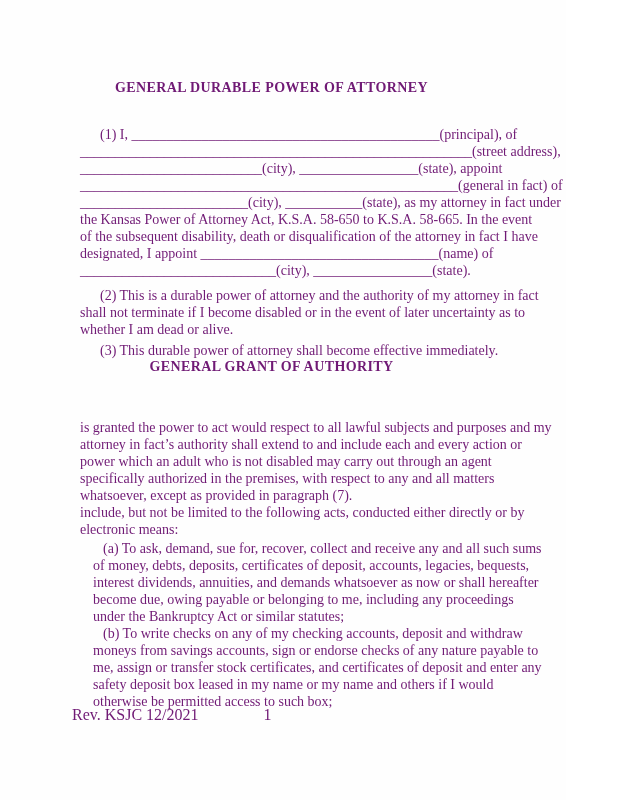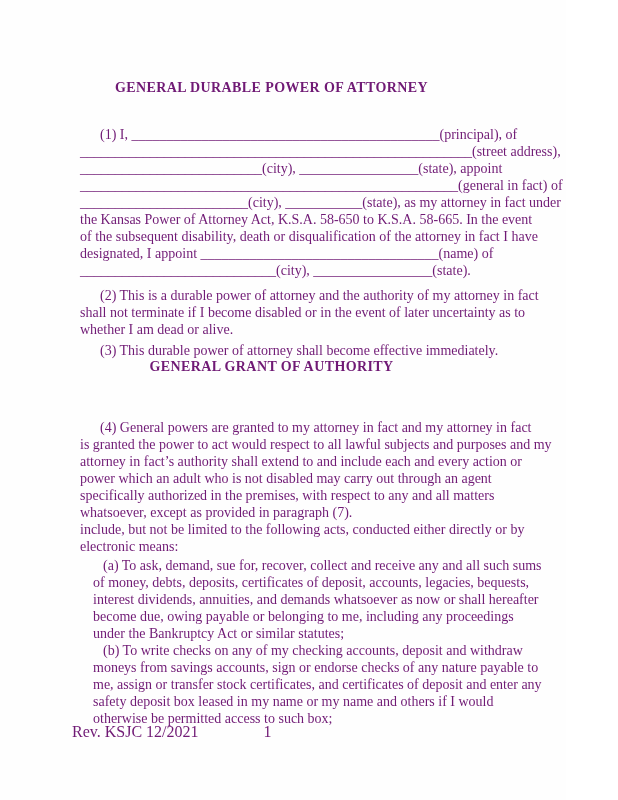--- a/index.html
+++ b/index.html
@@ -82,21 +82,20 @@
       <div class="line">shall not terminate if I become disabled or in the event of later uncertainty as to</div>
       <div class="line last">whether I am dead or alive.</div>
     </div>
   <div class="para p3">
       <div class="line first last">(3) This durable power of attorney shall become effective immediately.</div>
     </div>
 
   <h2 class="title h2">GENERAL GRANT OF AUTHORITY</h2>
 
   <div class="para p4">
-      <div class="line first">(4) General powers are granted to my attorney in fact and my attorney in fact</div>
       <div class="line">is granted the power to act would respect to all lawful subjects and purposes and my</div>
       <div class="line">attorney in fact’s authority shall extend to and include each and every action or</div>
       <div class="line">power which an adult who is not disabled may carry out through an agent</div>
       <div class="line">specifically authorized in the premises, with respect to any and all matters</div>
       <div class="line last">whatsoever, except as provided in paragraph (7).</div>
     </div>
   <div class="para p5">
       <div class="line">include, but not be limited to the following acts, conducted either directly or by</div>
       <div class="line last">electronic means:</div>
     </div>

